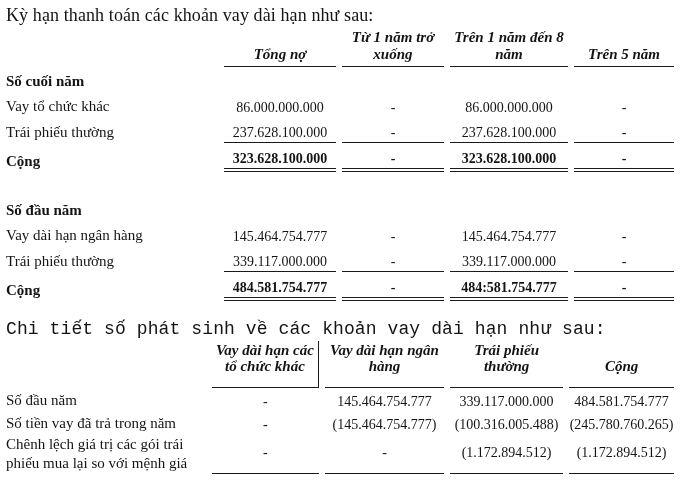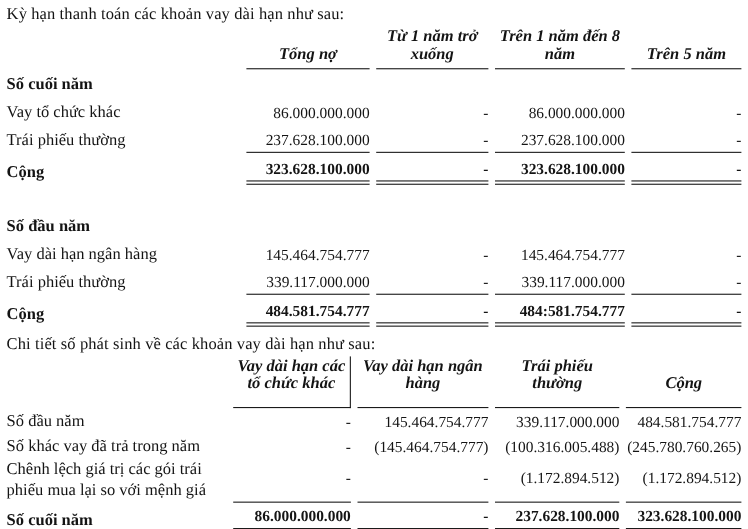--- a/index.html
+++ b/index.html
@@ -3,21 +3,21 @@
 <meta charset="utf-8">
 <style>
   html,body{margin:0;padding:0;background:#ffffff;}
   body{
     width:680px;height:481px;overflow:hidden;
     font-family:"Liberation Serif","DejaVu Serif",serif;
     color:#141414;
   }
   .page{padding:2px 0 0 0;}
   .doc-title{
-    font-size:15px;
+    font-size:18px;
     margin:3px 0 2px 6px;
     letter-spacing:.1px;
   }
   table{
     border-collapse:separate;
     border-spacing:6px 0;
     width:680px;
     font-size:15px;
   }
   td,th{padding:1px 0;}
@@ -27,21 +27,21 @@
     vertical-align:bottom;
     line-height:1.12;
     padding-bottom:3px;
     border-bottom:1.5px solid #1a1a1a;
     font-style:italic;
   }
   .h-mid{padding-bottom:11px;}
   .vline{border-right:1.5px solid #1a1a1a;}
   .lbl{text-align:left;vertical-align:bottom;line-height:1.25;margin-left:29px;}
   .num{
-    text-align:right;vertical-align:bottom;
+    text-align:center;vertical-align:bottom;
     font-size:14px;
     white-space:nowrap;
     margin-top:29px;
   }
   .bold{font-weight:bold;}
   .ul{border-bottom:1.5px solid #1a1a1a;}
   .dul{border-bottom:4px double #1a1a1a;}
   .row td{height:23px;}
   .row2 td{height:21px;}
   .spacer td{height:22px;}
@@ -132,21 +132,21 @@
       <tr class="row">
         <td class="lbl bold">Cộng</td>
         <td class="num dul bold">484.581.754.777</td>
         <td class="num dul bold">-</td>
         <td class="num dul bold">484:581.754.777</td>
         <td class="num dul bold">-</td>
       </tr>
     </tbody>
   </table>
 
-  <div class="doc-title" style="margin-top:8px;">Chi tiết số phát sinh về các khoản vay dài hạn như sau:</div>
+  <div class="doc-title" style="margin-top:18px;font-family:Liberation Mono, monospace;">Chi tiết số phát sinh về các khoản vay dài hạn như sau:</div>
 
   <table class="t2">
     <colgroup>
       <col style="width:198px">
         <col style="width:106px">
         <col style="width:118px">
         <col style="width:112px">
         <col style="width:102px">
     </colgroup>
     <thead>
@@ -160,21 +160,21 @@
     </thead>
     <tbody>
       <tr class="row2">
         <td class="lbl">Số đầu năm</td>
         <td class="num">-</td>
         <td class="num">145.464.754.777</td>
         <td class="num">339.117.000.000</td>
         <td class="num">484.581.754.777</td>
       </tr>
       <tr class="row2">
-        <td class="lbl">Số khác vay đã trả trong năm</td>
+        <td class="lbl">Số tiền vay đã trả trong năm</td>
         <td class="num">-</td>
         <td class="num">(145.464.754.777)</td>
         <td class="num">(100.316.005.488)</td>
         <td class="num">(245.780.760.265)</td>
       </tr>
       <tr class="row2 wrap-row">
         <td class="lbl">Chênh lệch giá trị các gói trái phiếu mua lại so với mệnh giá</td>
         <td class="num ul">-</td>
         <td class="num ul">-</td>
         <td class="num ul">(1.172.894.512)</td>

